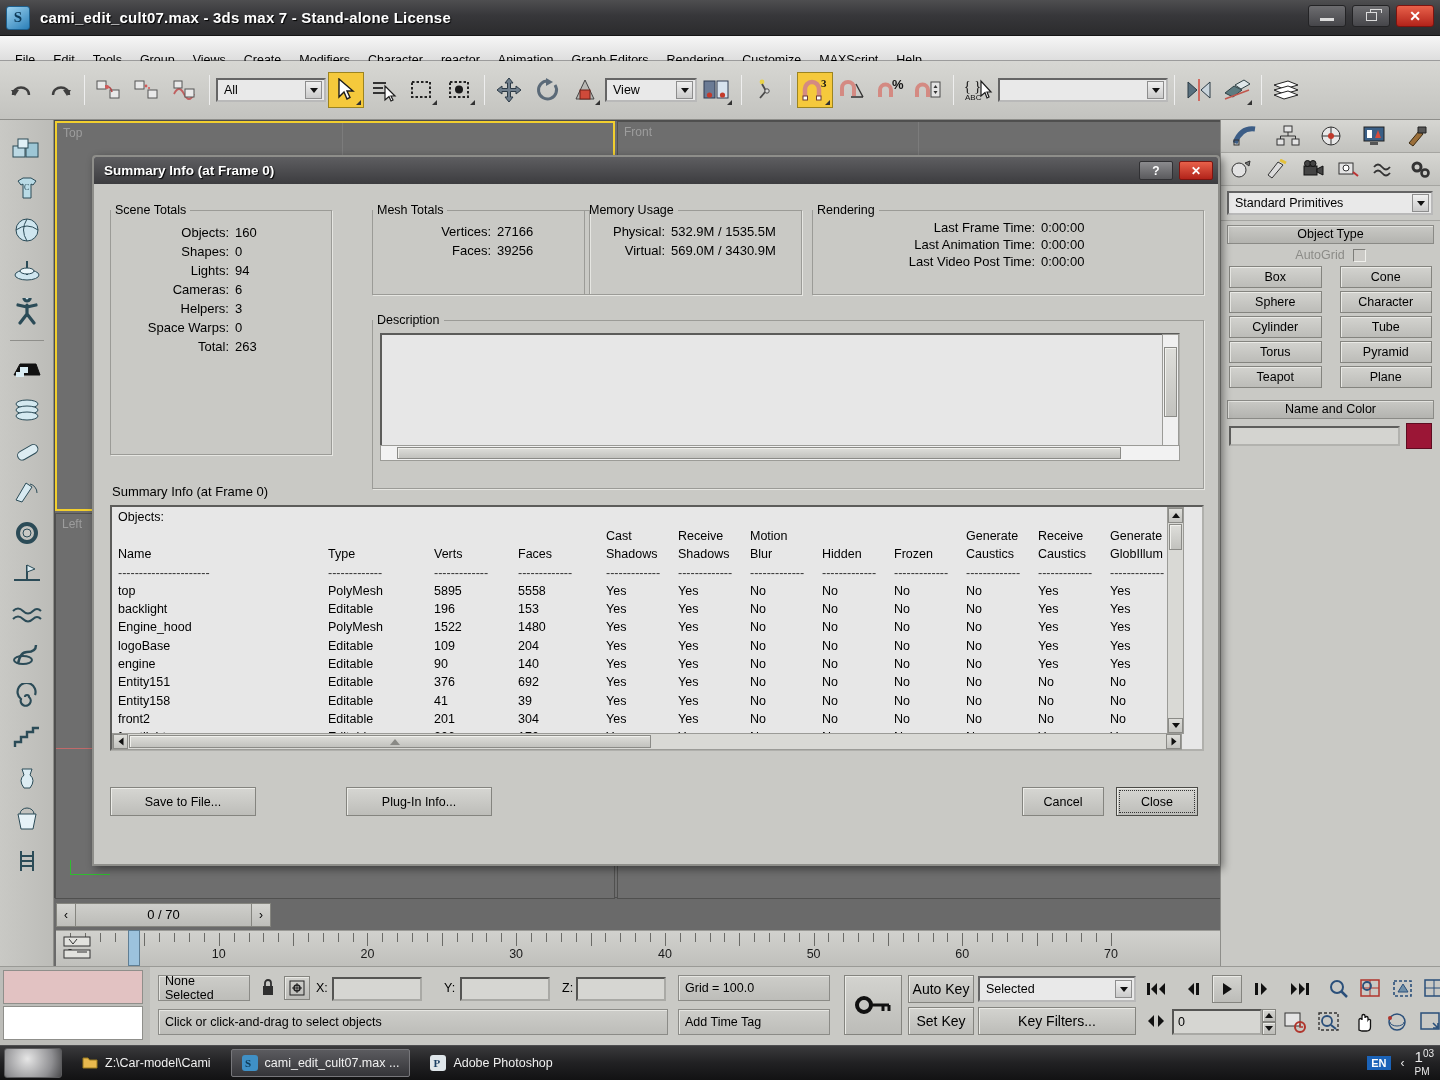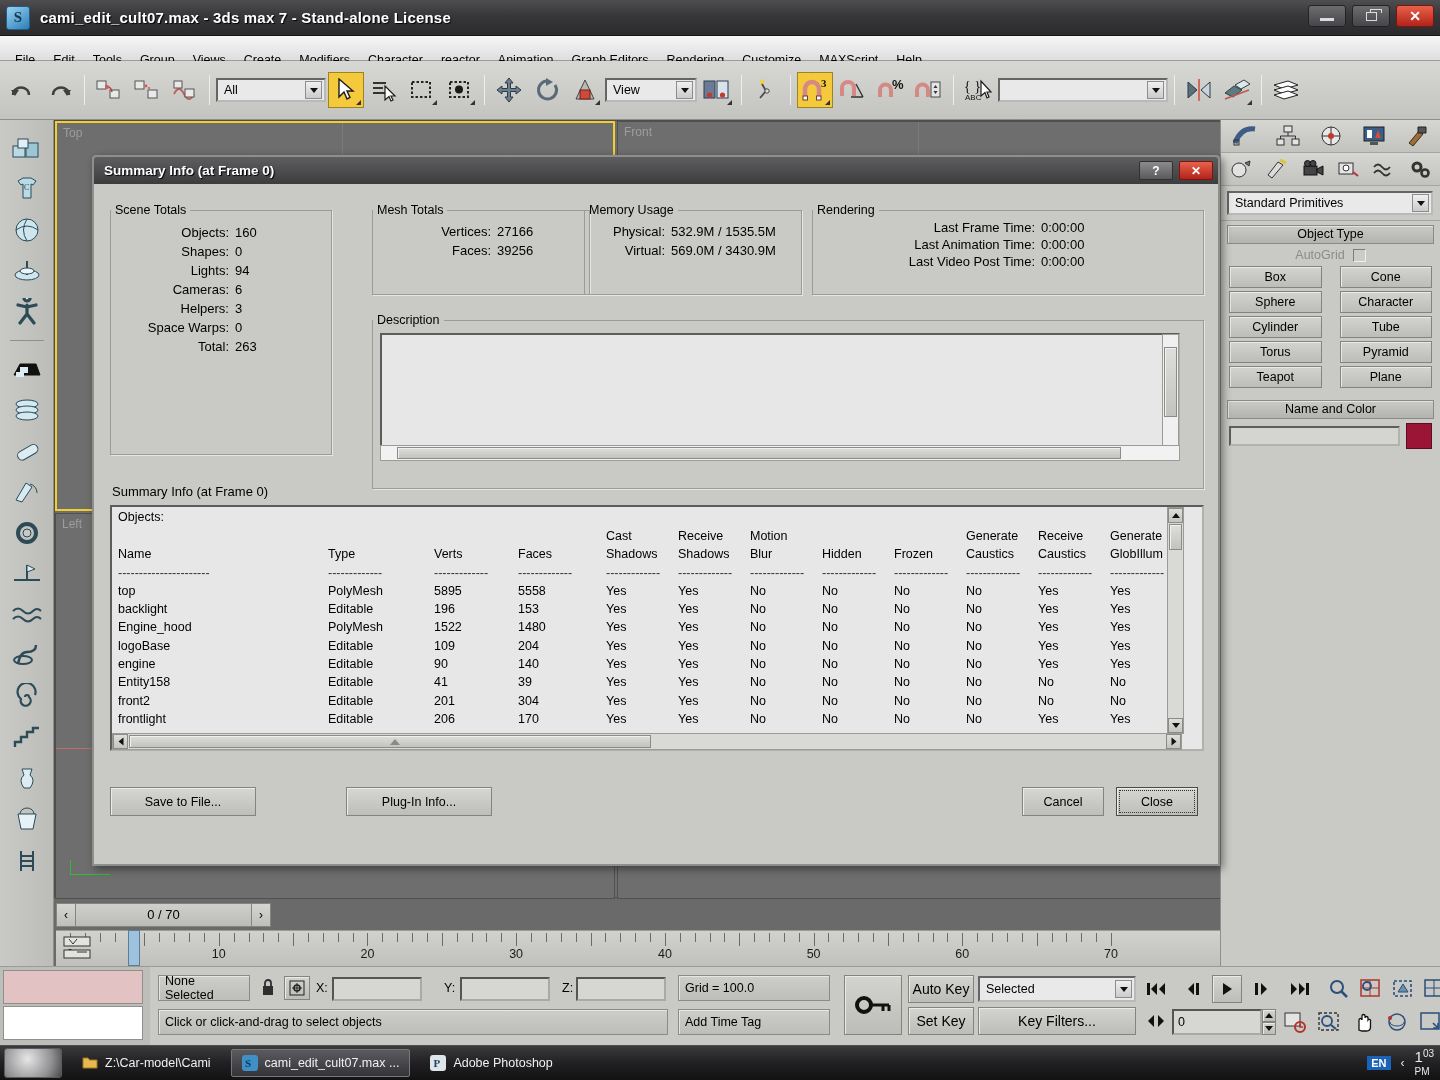--- a/index.html
+++ b/index.html
@@ -1140,20 +1140,34 @@
                 <td>Yes</td>
                 <td>Yes</td>
                 <td>No</td>
                 <td>No</td>
                 <td>No</td>
                 <td>No</td>
                 <td>Yes</td>
                 <td>Yes</td>
               </tr>
               <tr>
+                <td>Entity151</td>
+                <td>Editable</td>
+                <td>376</td>
+                <td>692</td>
+                <td>Yes</td>
+                <td>Yes</td>
+                <td>No</td>
+                <td>No</td>
+                <td>No</td>
+                <td>No</td>
+                <td>No</td>
+                <td>No</td>
+              </tr>
+              <tr>
                 <td>Entity158</td>
                 <td>Editable</td>
                 <td>41</td>
                 <td>39</td>
                 <td>Yes</td>
                 <td>Yes</td>
                 <td>No</td>
                 <td>No</td>
                 <td>No</td>
                 <td>No</td>

